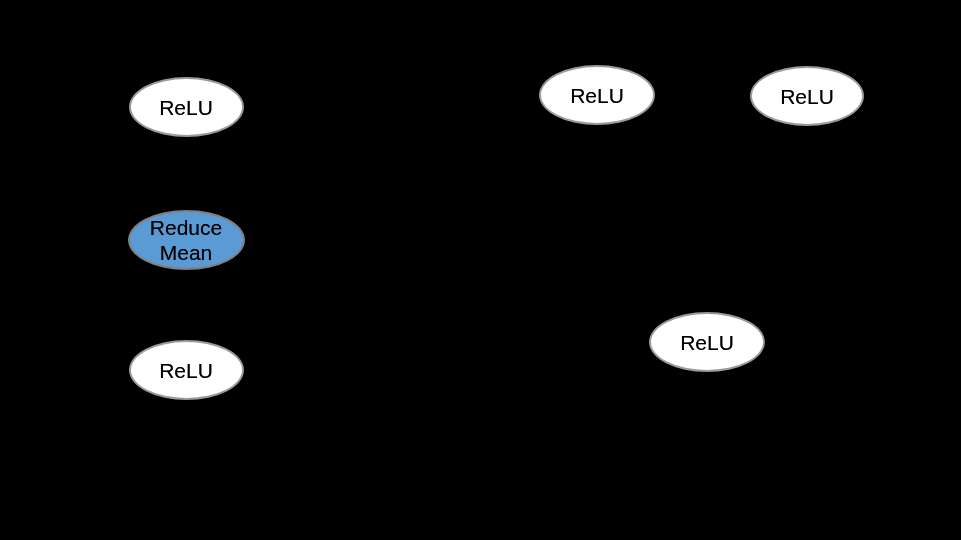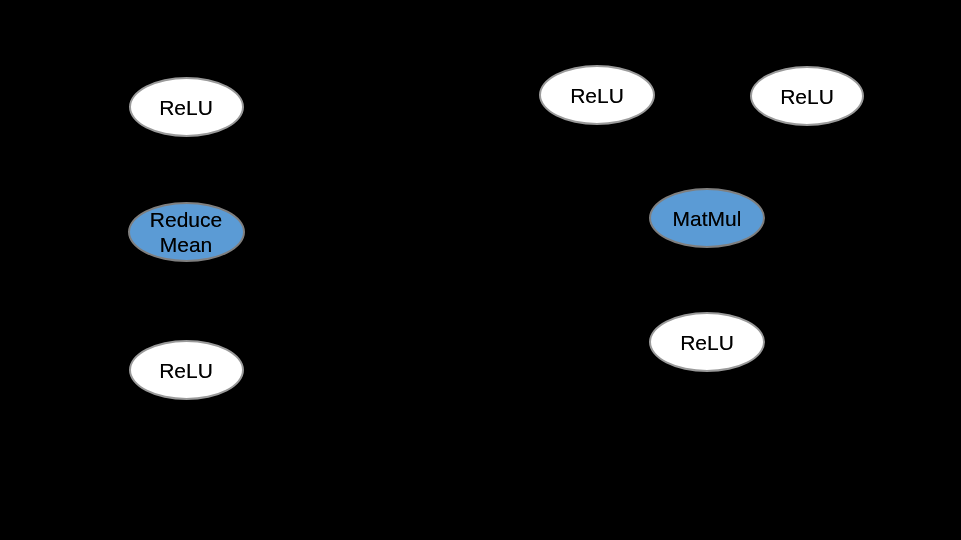--- a/index.html
+++ b/index.html
@@ -35,37 +35,34 @@
 </style>
 </head>
 <body style="background: rgb(0, 0, 0);">
 
 <div class="canvas" style="width: 961px; height: 540px; background: rgb(0, 0, 0);">
 
   <div class="node" style="left: 128.5px; top: 77px; width: 115px; height: 60px; background: rgb(255, 255, 255); border-color: rgb(154, 154, 154); color: rgb(0, 0, 0);">
     <span class="node-label">ReLU</span>
   </div>
 
-  <div class="node" style="left: 127.5px; top: 202px; width: 117px; height: 60px; background: rgb(91, 155, 213); border-color: rgb(127, 127, 127); color: rgb(0, 0, 0);">
+  <div class="node" style="left: 127.5px; top: 210px; width: 117px; height: 60px; background: rgb(91, 155, 213); border-color: rgb(127, 127, 127); color: rgb(0, 0, 0);">
     <span class="node-label">Reduce Mean</span>
   </div>
 
   <div class="node" style="left: 128.5px; top: 340px; width: 115px; height: 60px; background: rgb(255, 255, 255); border-color: rgb(154, 154, 154); color: rgb(0, 0, 0);">
     <span class="node-label">ReLU</span>
   </div>
 
   <div class="node" style="left: 539px; top: 65px; width: 116px; height: 60px; background: rgb(255, 255, 255); border-color: rgb(154, 154, 154); color: rgb(0, 0, 0);">
     <span class="node-label">ReLU</span>
   </div>
 
   <div class="node" style="left: 750px; top: 66px; width: 114px; height: 60px; background: rgb(255, 255, 255); border-color: rgb(154, 154, 154); color: rgb(0, 0, 0);">
     <span class="node-label">ReLU</span>
   </div>
 
-  <div class="node" style="left: 649px; top: 188px; width: 116px; height: 60px; background: rgb(91, 155, 213); border-color: rgb(127, 127, 127); color: rgb(0, 0, 0);">
-    <span class="node-label">MatMul</span>
-  </div>
 
   <div class="node" style="left: 649px; top: 312px; width: 116px; height: 60px; background: rgb(255, 255, 255); border-color: rgb(154, 154, 154); color: rgb(0, 0, 0);">
     <span class="node-label">ReLU</span>
   </div>
 
 </div>
 
 </body></html>

